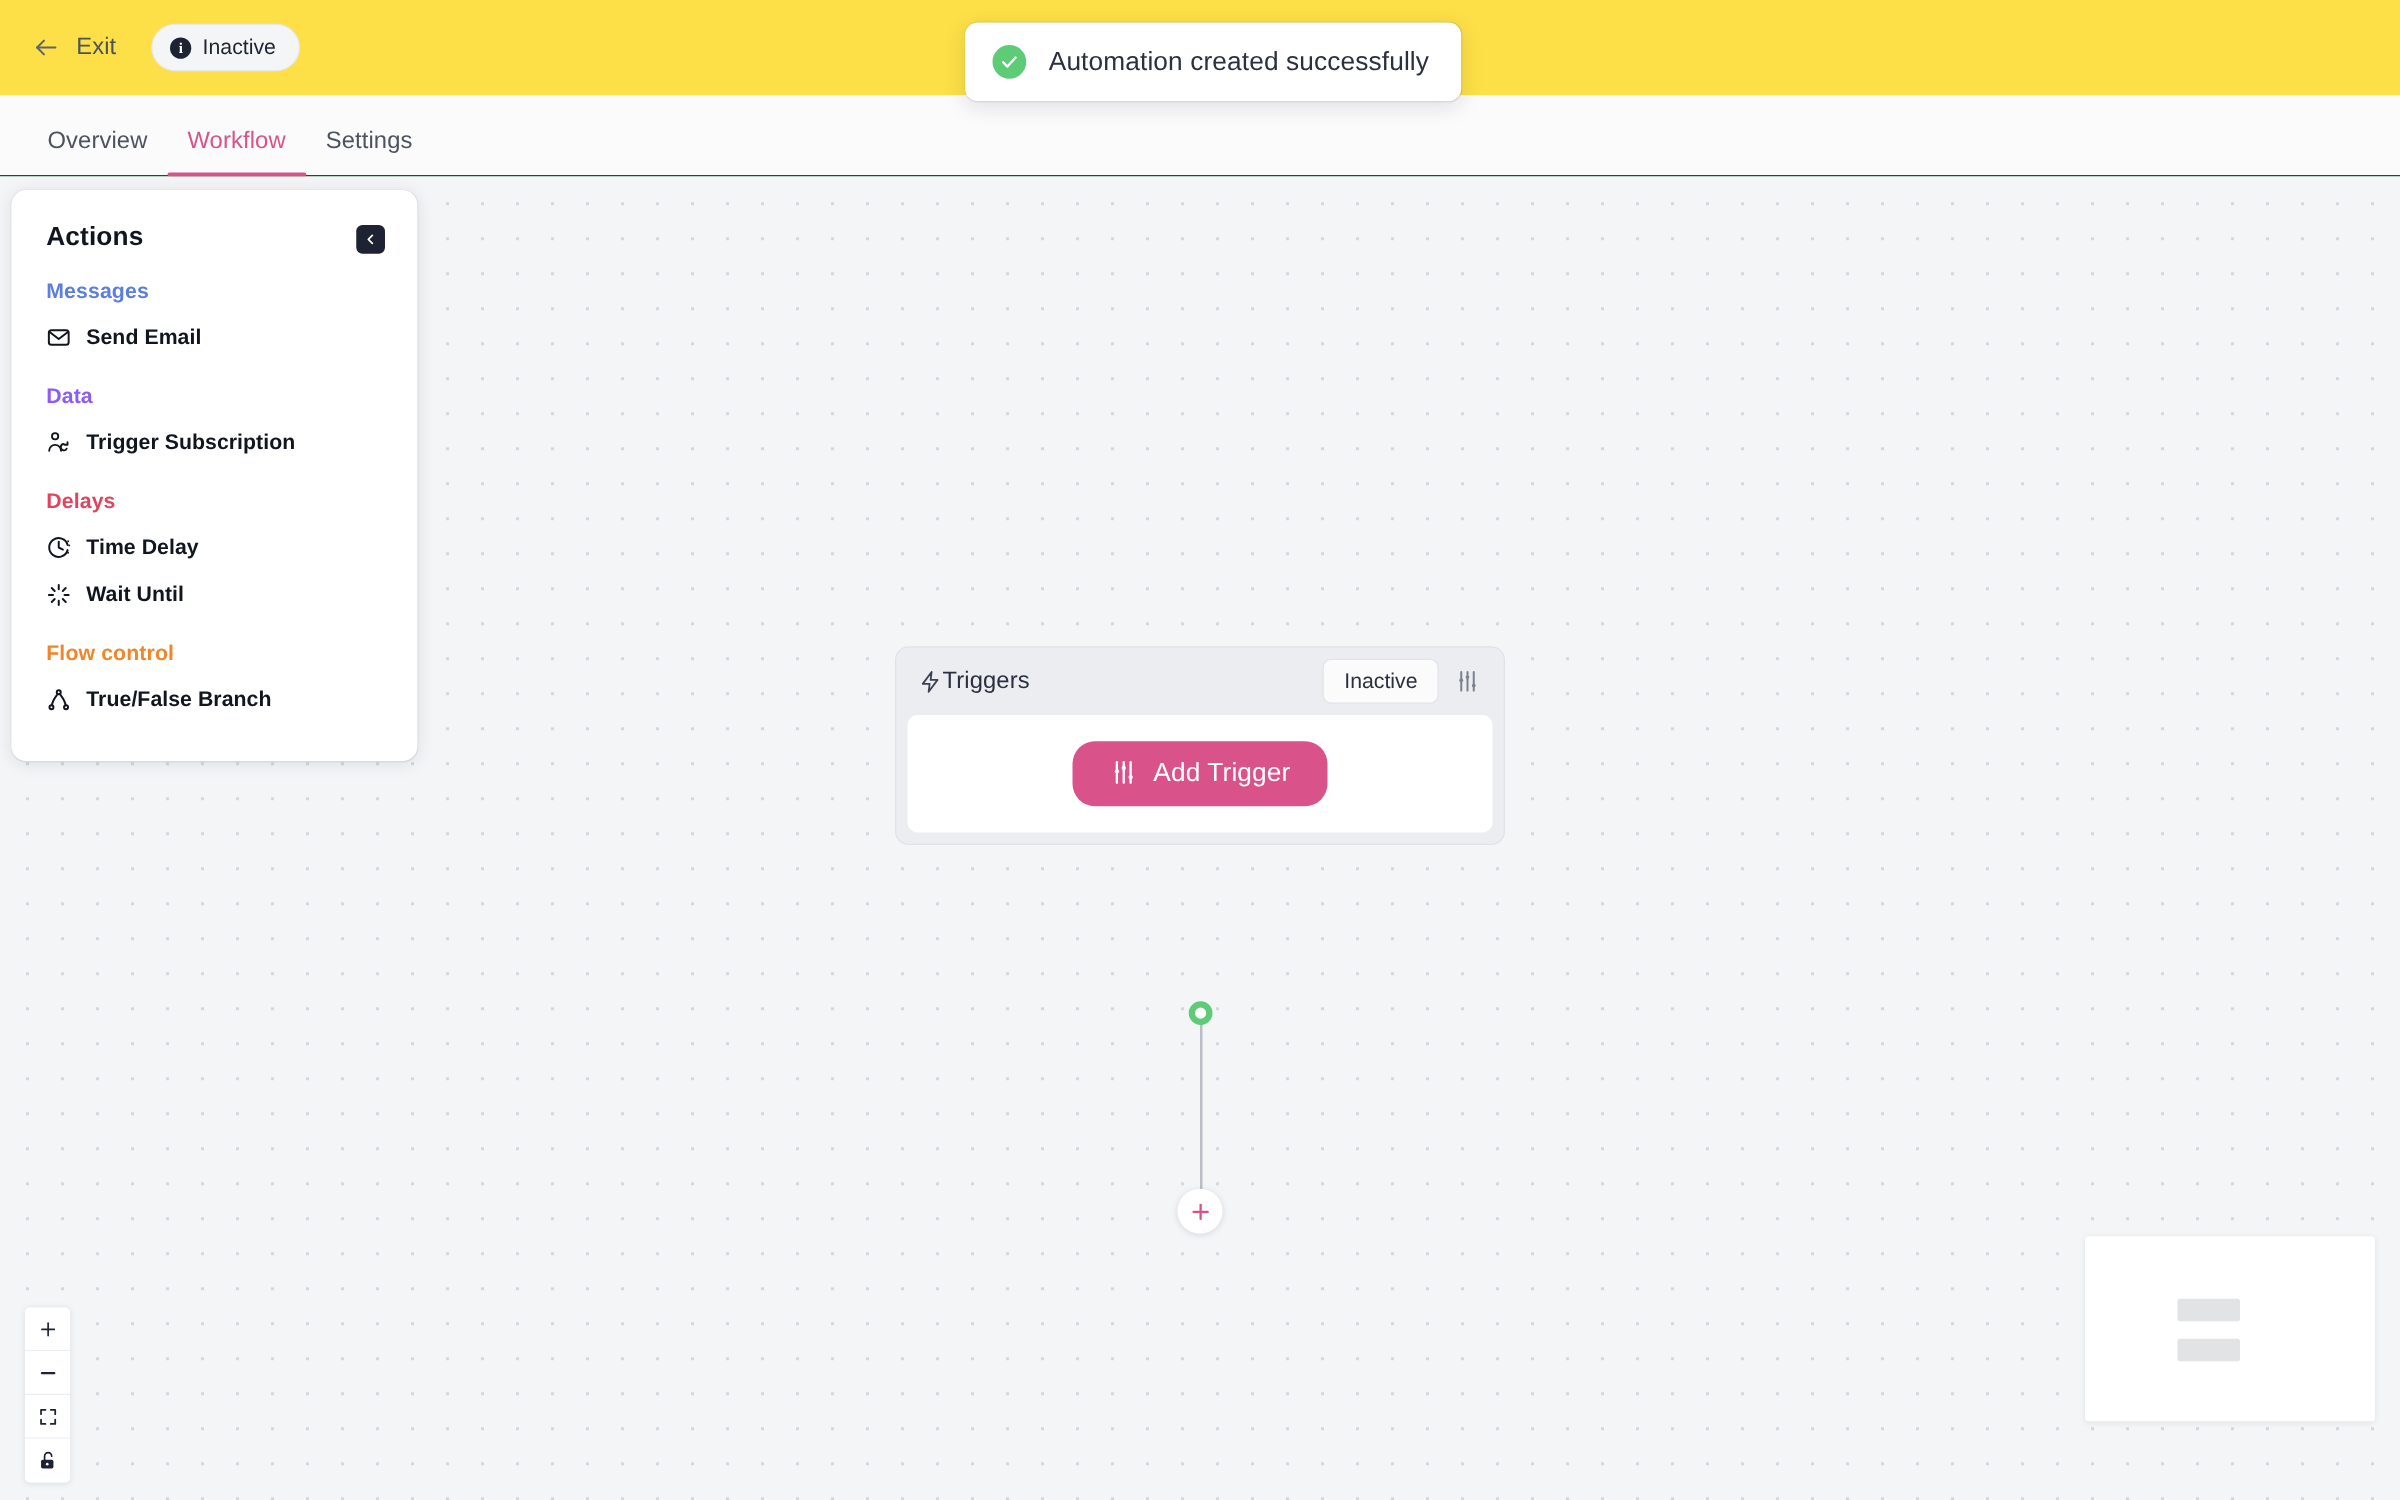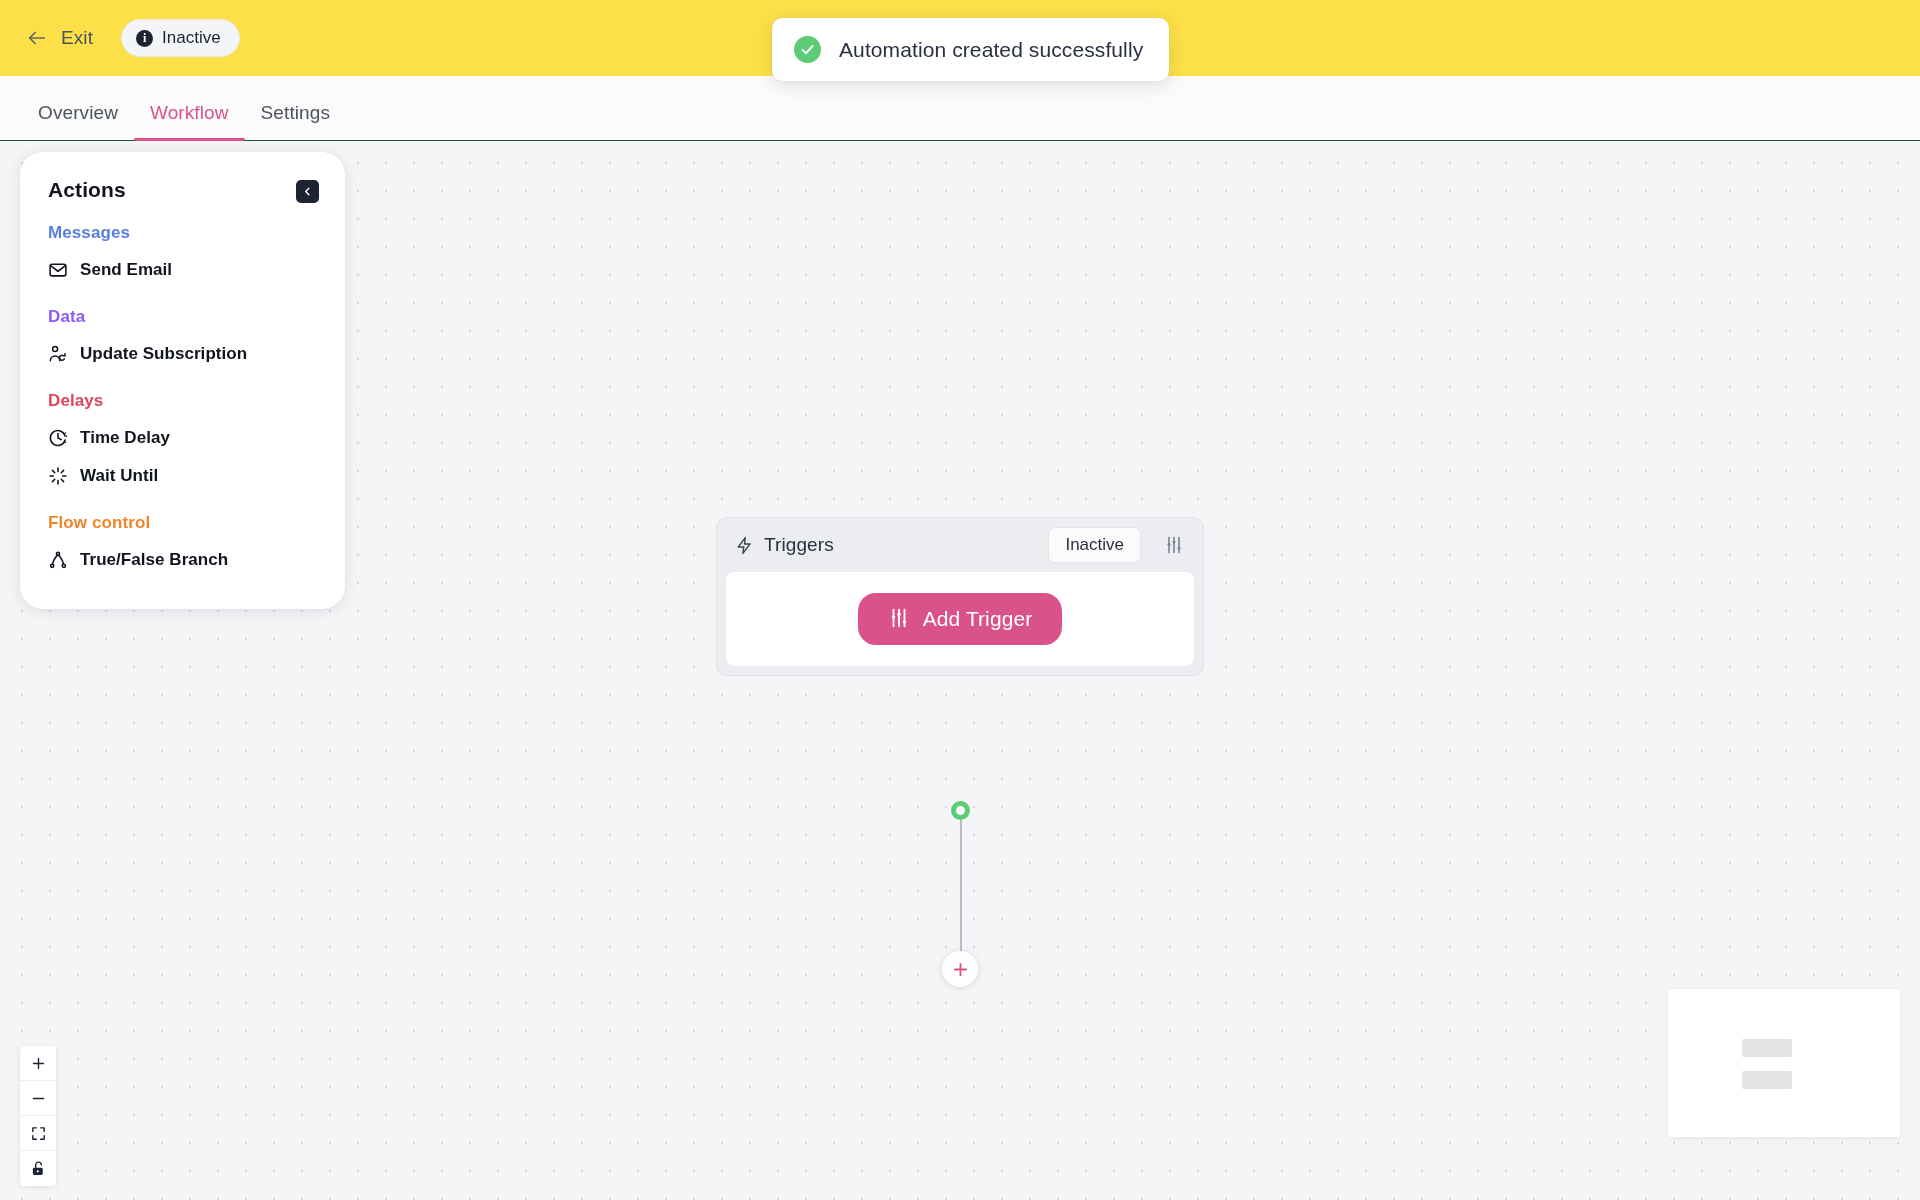--- a/index.html
+++ b/index.html
@@ -107,25 +107,25 @@
     background-color: #f4f5f7;
     background-image: radial-gradient(circle, #d4d7dd 1.2px, transparent 1.2px);
     background-size: 28px 28px;
     background-position: 8px 8px;
     overflow: hidden;
   }
 
   
   .actions-panel {
     position: absolute;
-    left: 20px;
+    left: 9px;
     top: 152px;
     width: 325px;
     background: #ffffff;
-    border-radius: 22px;
+    border-radius: 12px;
     box-shadow: 0 2px 14px rgba(20,25,40,.10), 0 0 1px rgba(20,25,40,.14);
     padding: 26px 0 30px 0;
     z-index: 12;
   }
   .actions-head {
     display: flex;
     align-items: flex-start;
     justify-content: space-between;
     padding: 0 26px 0 28px;
     margin-bottom: 20px;
@@ -182,21 +182,20 @@
     border: 1px solid #e0e2e7;
     border-radius: 11px;
     padding: 0 0 9px 0;
     z-index: 8;
   }
   .trigger-head {
     display: flex;
     align-items: center;
     height: 54px;
     padding: 0 12px 0 18px;
-    gap: 10px;
   }
   .bolt-ico { width: 19px; height: 19px; color: #3c4150; display:block; }
   .trigger-title {
     font-size: 19px;
     color: #2b3040;
     flex: 1;
     letter-spacing: .1px;
   }
   .trigger-badge {
     background: #fbfbfc;
@@ -492,21 +491,21 @@
 
   <div class="grp">
     <div class="grp-title" style="color:#8b5cf6">Data</div>
     <div class="item">
       <svg class="item-ico" viewBox="0 0 24 24" fill="none" stroke="currentColor" stroke-width="1.8" stroke-linecap="round" stroke-linejoin="round">
         <circle cx="8.5" cy="6" r="3"></circle>
         <path d="M2.8 20 a5.7 5.7 0 0 1 11.4 0"></path>
         <path d="M17 13.5 a3 3 0 1 0 2.6 4.4"></path>
         <polyline points="20.4,11.6 20.4,14.2 17.8,14.2"></polyline>
       </svg>
-      <span class="item-label">Update Subscription</span>
+      <span class="item-label">Trigger Subscription</span>
     </div>
   </div>
 
   <div class="grp">
     <div class="grp-title" style="color:#e0455f">Delays</div>
     <div class="item">
       <svg class="item-ico" viewBox="0 0 24 24" fill="none" stroke="currentColor" stroke-width="1.9" stroke-linecap="round" stroke-linejoin="round">
         <path d="M20.5 9.5 A9 9 0 1 0 20.5 14.5"></path>
         <polyline points="12,6.5 12,12 16,14"></polyline>
         <circle cx="21" cy="6" r=".9" fill="currentColor" stroke="none"></circle>

